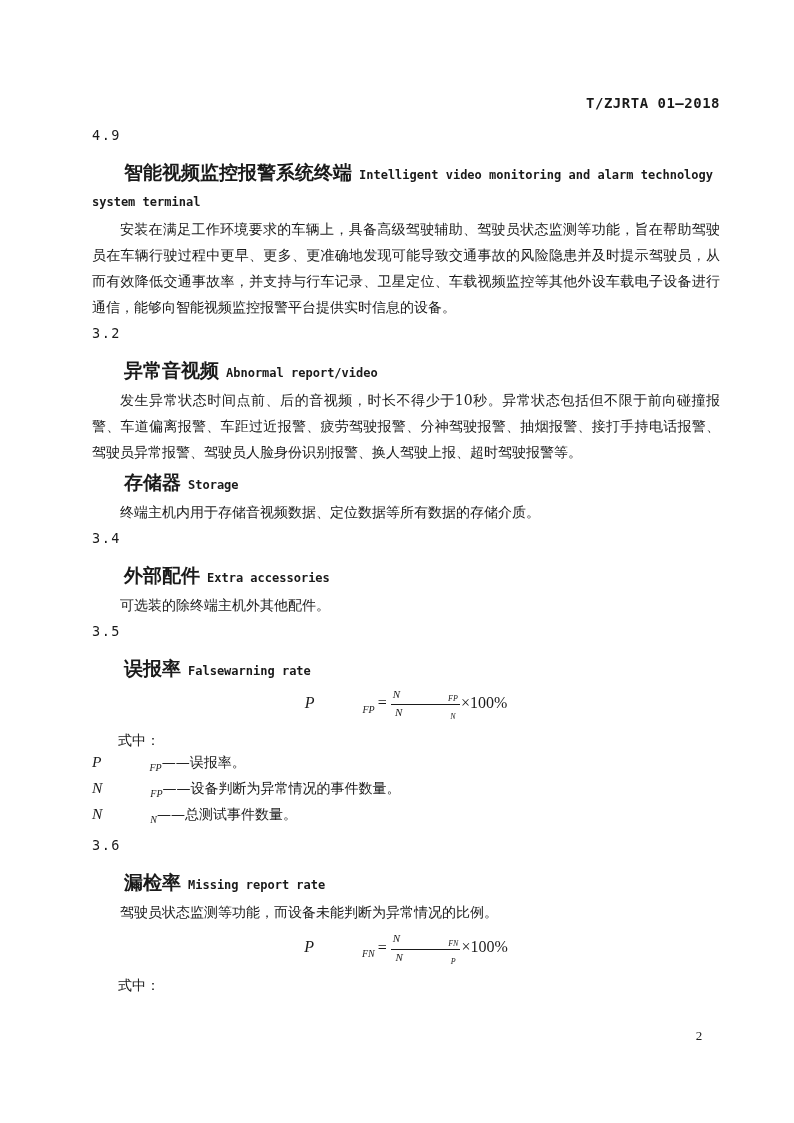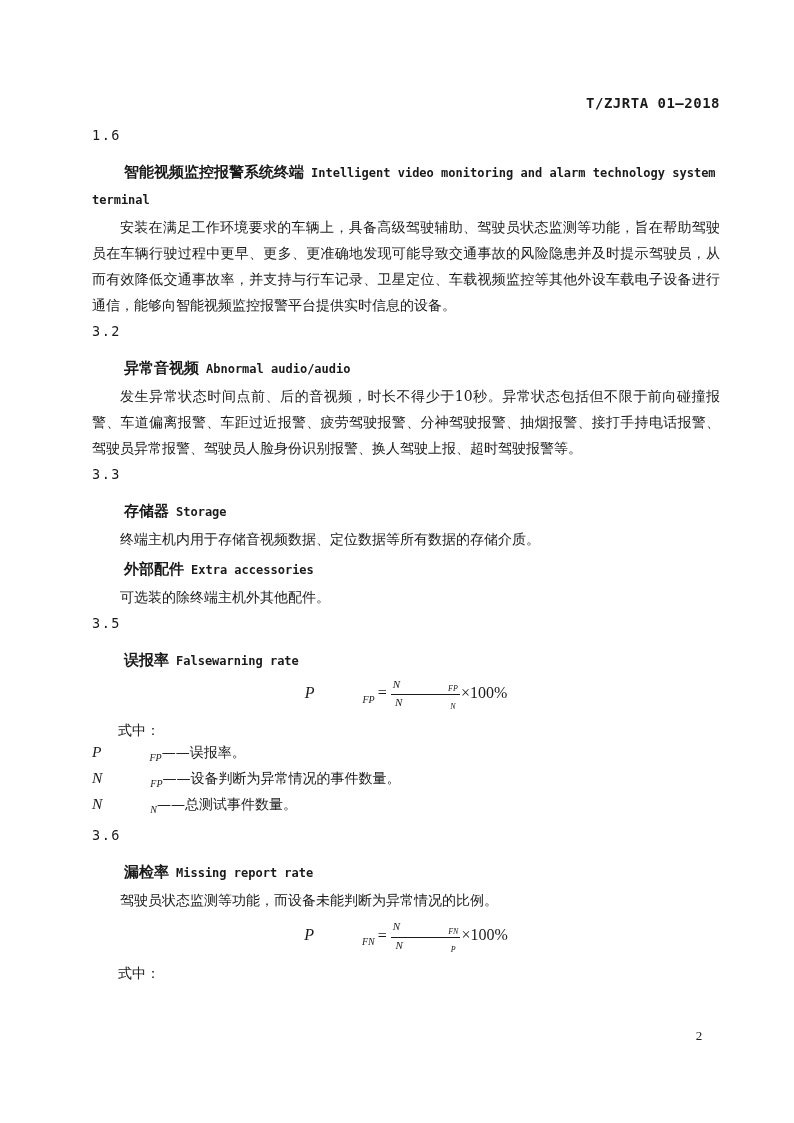--- a/index.html
+++ b/index.html
@@ -38,21 +38,21 @@
   }
 
   .term {
     text-indent: 2em;
     line-height: 26px;
     margin-bottom: 1px;
     font-weight: bold;
   }
   .term-zh {
     font-family: "DejaVu Sans", "Liberation Sans", sans-serif;
-    font-size: 15px;
+    font-size: 19px;
   }
   .term-en {
     font-family: "DejaVu Sans Mono", monospace;
     font-size: 12px;
     margin-left: 7px;
   }
 
   .para {
     font-size: 14px;
     line-height: 26px;
@@ -124,38 +124,38 @@
 </style>
 </head>
 <body>
 
 <div class="page">
   <div class="content">
 
     <p class="doc-code">T/ZJRTA 01—2018</p>
 
     <section>
-      <p class="sec-num">1.6</p>
+      <p class="sec-num">4.9</p>
       <p class="term"><span class="term-zh">智能视频监控报警系统终端</span><span class="term-en">Intelligent video monitoring and alarm technology system terminal</span></p>
       <p class="para">安装在满足工作环境要求的车辆上，具备高级驾驶辅助、驾驶员状态监测等功能，旨在帮助驾驶员在车辆行驶过程中更早、更多、更准确地发现可能导致交通事故的风险隐患并及时提示驾驶员，从而有效降低交通事故率，并支持与行车记录、卫星定位、车载视频监控等其他外设车载电子设备进行通信，能够向智能视频监控报警平台提供实时信息的设备。</p>
     </section>
 
     <section>
       <p class="sec-num">3.2</p>
-      <p class="term"><span class="term-zh">异常音视频</span><span class="term-en">Abnormal audio/audio</span></p>
+      <p class="term"><span class="term-zh">异常音视频</span><span class="term-en">Abnormal report/video</span></p>
       <p class="para">发生异常状态时间点前、后的音视频，时长不得少于10秒。异常状态包括但不限于前向碰撞报警、车道偏离报警、车距过近报警、疲劳驾驶报警、分神驾驶报警、抽烟报警、接打手持电话报警、驾驶员异常报警、驾驶员人脸身份识别报警、换人驾驶上报、超时驾驶报警等。</p>
     </section>
 
     <section>
-      <p class="sec-num">3.3</p>
       <p class="term"><span class="term-zh">存储器</span><span class="term-en">Storage</span></p>
       <p class="para">终端主机内用于存储音视频数据、定位数据等所有数据的存储介质。</p>
     </section>
 
     <section>
+      <p class="sec-num">3.4</p>
       <p class="term"><span class="term-zh">外部配件</span><span class="term-en">Extra accessories</span></p>
       <p class="para">可选装的除终端主机外其他配件。</p>
     </section>
 
     <section>
       <p class="sec-num">3.5</p>
       <p class="term"><span class="term-zh">误报率</span><span class="term-en">Falsewarning rate</span></p>
       <div class="formula"><span class="f-var">P</span><sub class="f-sub">FP</sub><span class="f-eq">=</span><span class="frac"><span class="num"><span class="f-var">N</span><sub class="f-sub">FP</sub></span><span class="den"><span class="f-var">N</span><sub class="f-sub">N</sub></span></span><span class="f-suffix">×100%</span></div>
       <p class="where">式中：</p>
       <div class="defs">

